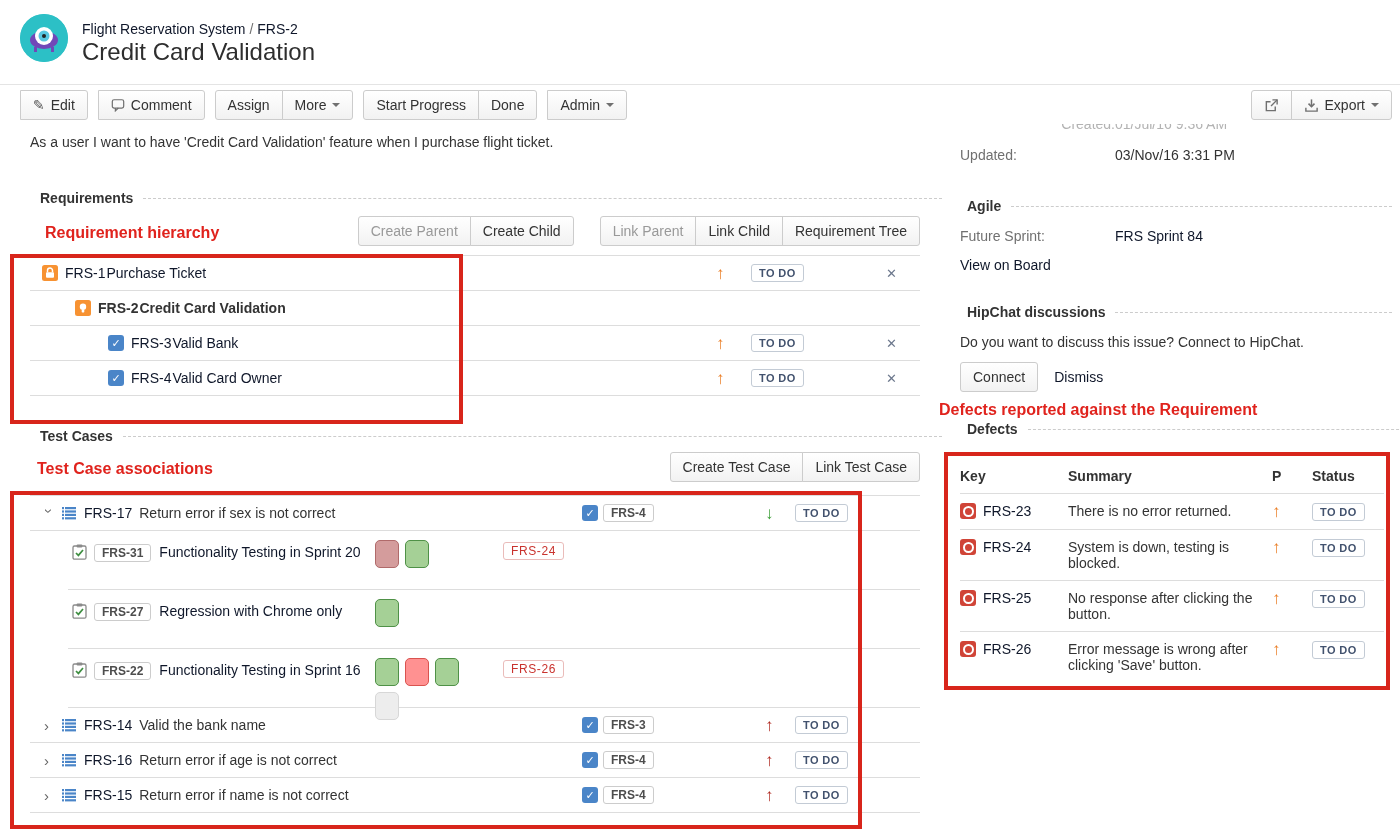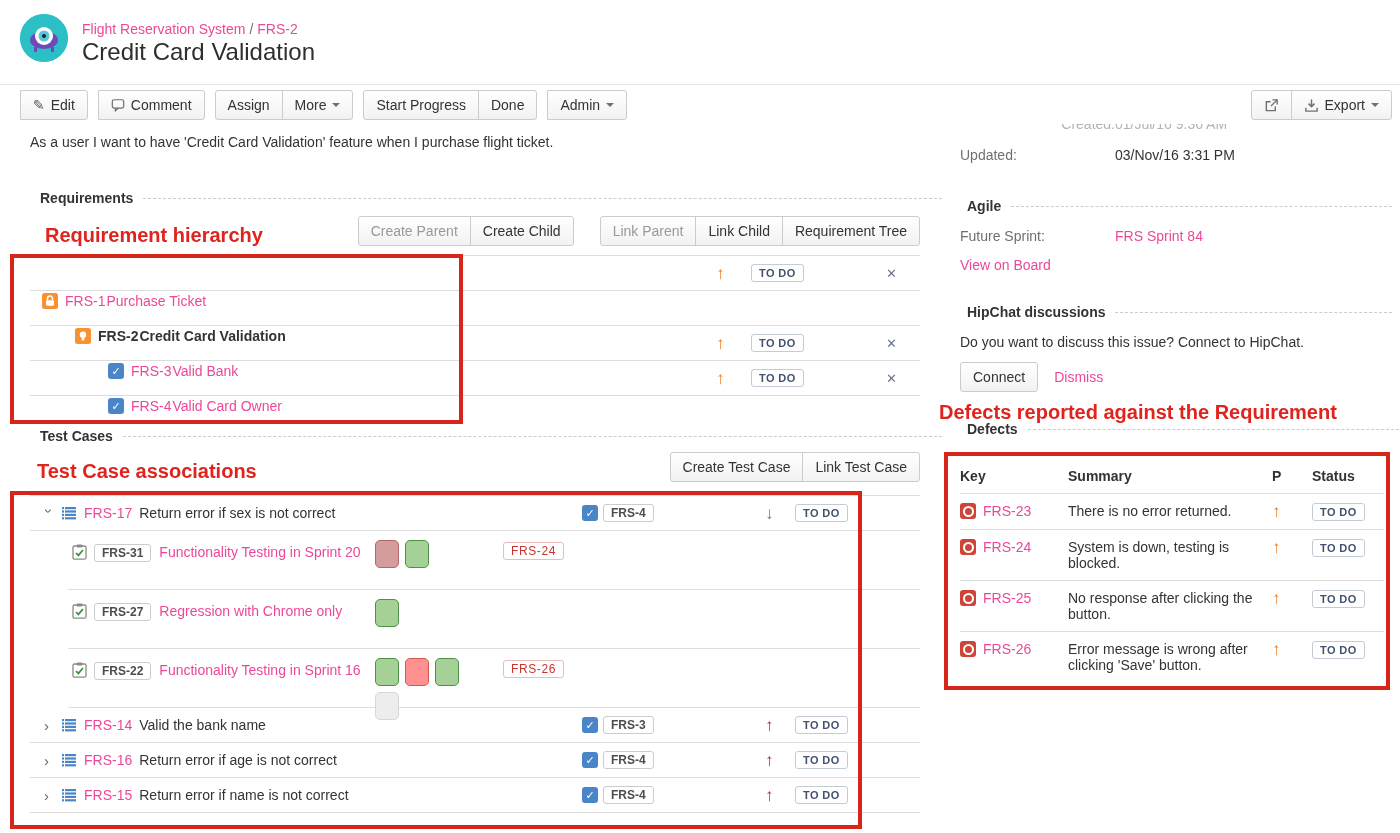--- a/index.html
+++ b/index.html
@@ -1,19 +1,19 @@
 <!DOCTYPE html>
 <html><head>
 <meta charset="utf-8">
 <style>
   html,body{margin:0;padding:0;}
   body{width:1400px;height:833px;position:relative;overflow:hidden;background:#fff;
        font-family:"Liberation Sans","DejaVu Sans",sans-serif;font-size:14px;color:#333;}
   a{text-decoration:none;}
-  .lnk{color:#ec4899;cursor:pointer;}
+  .lnk{color:#0f172a;cursor:pointer;}
   .abs{position:absolute;}
 
   
   .hdr{position:absolute;top:0;left:0;right:0;height:84px;background:#fff;border-bottom:1px solid #e4e4e4;}
   .avatar{position:absolute;left:20px;top:14px;width:48px;height:48px;border-radius:50%;background:#2cc0c6;overflow:hidden;}
   .crumbs{position:absolute;left:82px;top:21px;font-size:14px;}
   .crumb-sep{color:#707070;margin:0 4px;}
   .page-title{position:absolute;left:82px;top:38px;font-size:24px;color:#2e2e2e;}
 
   
@@ -46,21 +46,21 @@
   .xclose{color:#6b778c;font-size:13px;cursor:pointer;}
   .chk{display:inline-flex;width:16px;height:16px;background:#4a85c8;border-radius:3px;color:#fff;
        font-size:11px;font-weight:bold;align-items:center;justify-content:center;flex:0 0 16px;}
   .typeicon{display:inline-flex;width:16px;height:16px;flex:0 0 16px;}
   .chev{display:inline-block;color:#666;font-size:15px;line-height:1;width:10px;cursor:pointer;}
   .chev.open{transform:rotate(90deg);}
 
   
   #req-rows{position:absolute;left:30px;top:255px;width:890px;border-top:1px solid #ddd;}
   .req-row{position:relative;height:34px;border-bottom:1px solid #ddd;}
-  .row-main{position:absolute;top:50%;transform:translateY(-50%);display:flex;align-items:center;gap:7px;white-space:nowrap;margin-top:28px;}
+  .row-main{position:absolute;top:50%;transform:translateY(-50%);display:flex;align-items:center;gap:7px;white-space:nowrap;}
   .lvl0{left:12px;} .lvl1{left:45px;} .lvl2{left:78px;}
   .rs{margin-left:1px;}
   .current-row{font-weight:bold;color:#333;}
   .col-arrow{position:absolute;left:686px;top:50%;transform:translateY(-50%);}
   .col-loz{position:absolute;left:721px;top:50%;transform:translateY(-50%);}
   .col-close{position:absolute;left:856px;top:50%;transform:translateY(-50%);}
 
   
   #tc-rows{position:absolute;left:30px;top:495px;width:890px;border-top:1px solid #ddd;}
   .tc-row{position:relative;height:34px;border-bottom:1px solid #ddd;}
@@ -95,21 +95,21 @@
   #defects-table{position:absolute;left:960px;top:462px;width:424px;}
   .dt-row{display:grid;grid-template-columns:108px 204px 40px 72px;padding:9px 0;border-bottom:1px solid #ddd;align-items:start;}
   .dt-row.hdr-row{font-weight:bold;padding:6px 0 9px 0;}
   .dt-row:last-child{border-bottom:none;}
   .dt-key{display:flex;align-items:center;gap:7px;}
   .bugicon{width:16px;height:16px;background:#d04437;border-radius:3px;display:inline-flex;align-items:center;justify-content:center;flex:0 0 16px;}
   .bugicon i{width:7px;height:7px;border:2px solid #fff;border-radius:50%;display:block;}
 
   
   .ann-box{position:absolute;border:4px solid #d8251b;pointer-events:none;z-index:40;}
-  .ann-txt{position:absolute;color:#e0231d;font-weight:bold;font-size:20px;z-index:41;pointer-events:none;white-space:nowrap;}
+  .ann-txt{position:absolute;color:#e0231d;font-weight:bold;font-size:16px;z-index:41;pointer-events:none;white-space:nowrap;}
 </style>
 </head>
 <body>
 
 <div class="hdr">
   <span class="avatar">
     <svg width="48" height="48" viewBox="0 0 48 48">
       <circle cx="24" cy="24" r="24" fill="#2cc0c6"></circle>
       <ellipse cx="24" cy="26" rx="14" ry="9" fill="#7148b8"></ellipse>
       <circle cx="24" cy="22" r="9" fill="#fff"></circle>

